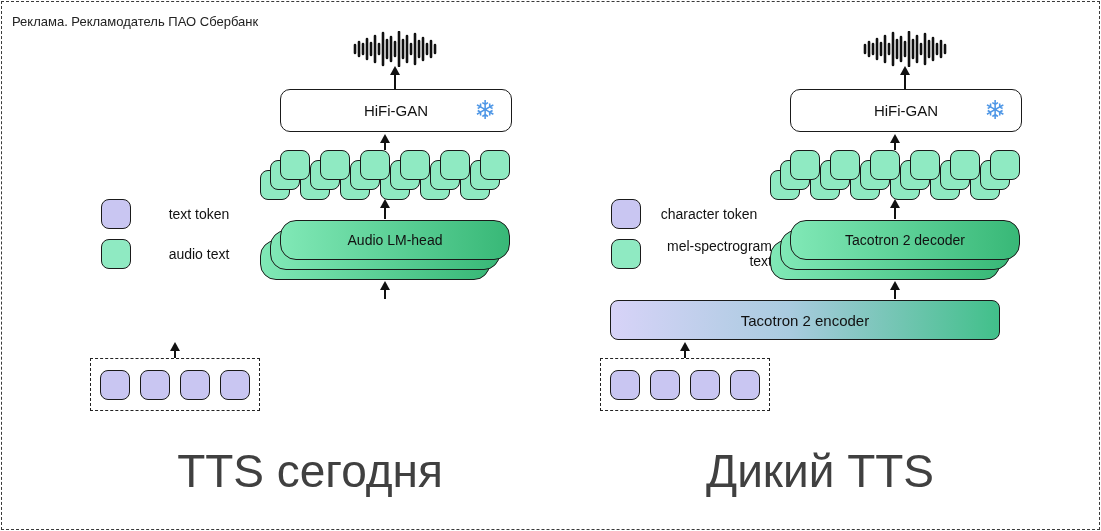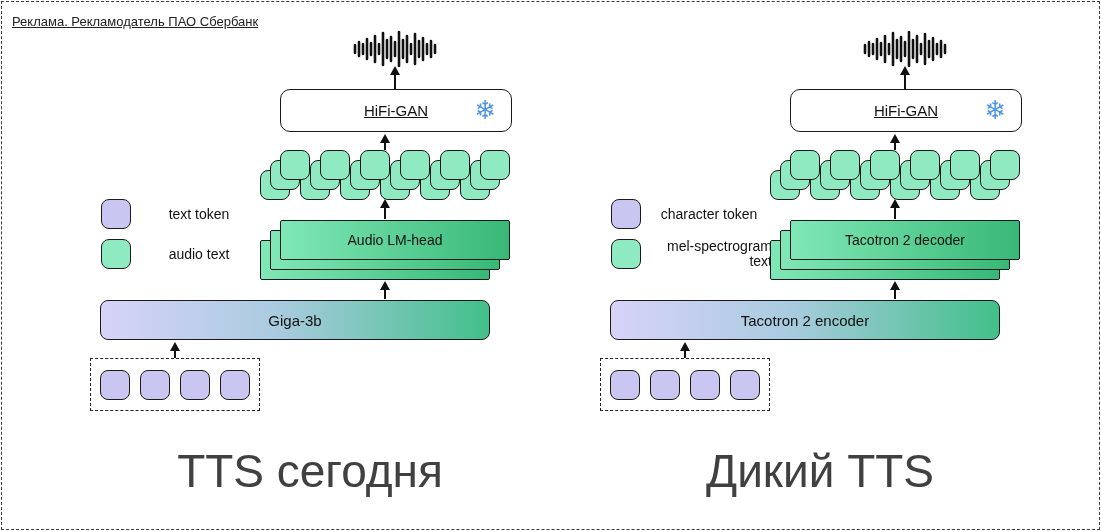--- a/index.html
+++ b/index.html
@@ -1,53 +1,53 @@
 <!DOCTYPE html>
 <html><head>
 <meta charset="utf-8">
 <style>
   html,body { margin:0; padding:0; background:#fff; }
   body { font-family:"Liberation Sans", sans-serif; color:#111; }
   #canvas { position:relative; width:1101px; height:531px; background:#fff; overflow:hidden; }
   #frame { position:absolute; inset:1px; border:1.5px dashed #3a3a3a; pointer-events:none; }
 
-  .ad-label { position:absolute; left:12px; top:14px; font-size:13px; color:#222;text-decoration:underline; }
+  .ad-label { position:absolute; left:12px; top:14px; font-size:13px; color:#222; }
 
   .diagram { position:absolute; top:0; width:550px; height:531px; }
   #diagram-left { left:0; }
   #diagram-right { left:510px; }
 
   .waveform { position:absolute; left:352px; top:31px; width:86px; height:36px; }
 
   .arrow { position:absolute; width:10px; display:flex; flex-direction:column; align-items:center; z-index:0; }
   .arrow .head { width:0; height:0; border-left:5px solid transparent; border-right:5px solid transparent; border-bottom:9px solid #111; }
   .arrow .shaft { width:1.5px; flex:1; background:#111; }
   .arrow-wave    { left:390px; top:66px;  height:23px; }
   .arrow-vocoder { left:380px; top:134px; height:16px; }
   .arrow-tokens  { left:380px; top:199px; height:20px; }
   .arrow-decoder { left:380px; top:281px; height:18px; }
   .arrow-input   { left:170px; top:342px; height:16px; }
 
   .vocoder-box { position:absolute; left:280px; top:89px; width:230px; height:41px;
     background:#fff; border:1px solid #1a1a1a; border-radius:10px;
-    display:flex; align-items:center; justify-content:center; font-size:15px; z-index:2;text-decoration:underline; }
+    display:flex; align-items:center; justify-content:center; font-size:15px; z-index:2; }
   .snowflake { position:absolute; right:15px; top:50%; transform:translateY(-52%);
     font-size:26px; color:#4f97e6; line-height:1; }
 
   .token { width:30px; height:30px; border:1px solid #1a1a1a; border-radius:8px; box-sizing:border-box; flex:0 0 auto; }
   .token.green  { background:#8feac2; }
   .token.purple { background:#c9c6f2; }
 
   .token-row { position:absolute; display:flex; gap:10px; }
   .row-back  { left:260px; top:170px; z-index:1; }
   .row-mid   { left:270px; top:160px; z-index:2; }
   .row-front { left:280px; top:150px; z-index:3; }
 
   .stack-box { position:absolute; width:230px; height:40px; box-sizing:border-box;
-    border:1px solid #1a1a1a; border-radius:2px;
+    border:1px solid #1a1a1a; border-radius:16px;
     background:linear-gradient(90deg,#80e8b6,#38b877);
     display:flex; align-items:center; justify-content:center; font-size:14px; }
   .stack-back  { left:260px; top:240px; z-index:1; }
   .stack-mid   { left:270px; top:230px; z-index:2; }
   .stack-front { left:280px; top:220px; z-index:3; }
 
   .encoder-box { position:absolute; left:100px; top:300px; width:390px; height:40px; box-sizing:border-box;
     border:1px solid #1a1a1a; border-radius:8px;
     background:linear-gradient(90deg,#d7d3f8 0%,#a9cbdf 46%,#41c08a 100%);
     display:flex; align-items:center; justify-content:center; font-size:15px; z-index:2; }
@@ -130,23 +130,20 @@
     <div class="stack-box stack-mid"></div>
     <div class="stack-box stack-front">
       <span>Audio LM-head</span>
     </div>
 
     <div class="arrow arrow-decoder">
         <div class="head"></div>
         <div class="shaft"></div>
       </div>
 
-    <div class="encoder-box">
-      <span>Giga-3b</span>
-    </div>
 
     <div class="arrow arrow-input">
         <div class="head"></div>
         <div class="shaft"></div>
       </div>
 
     <div class="input-box">
       <div class="token purple"></div>
     <div class="token purple"></div>
         <div class="token purple"></div>

